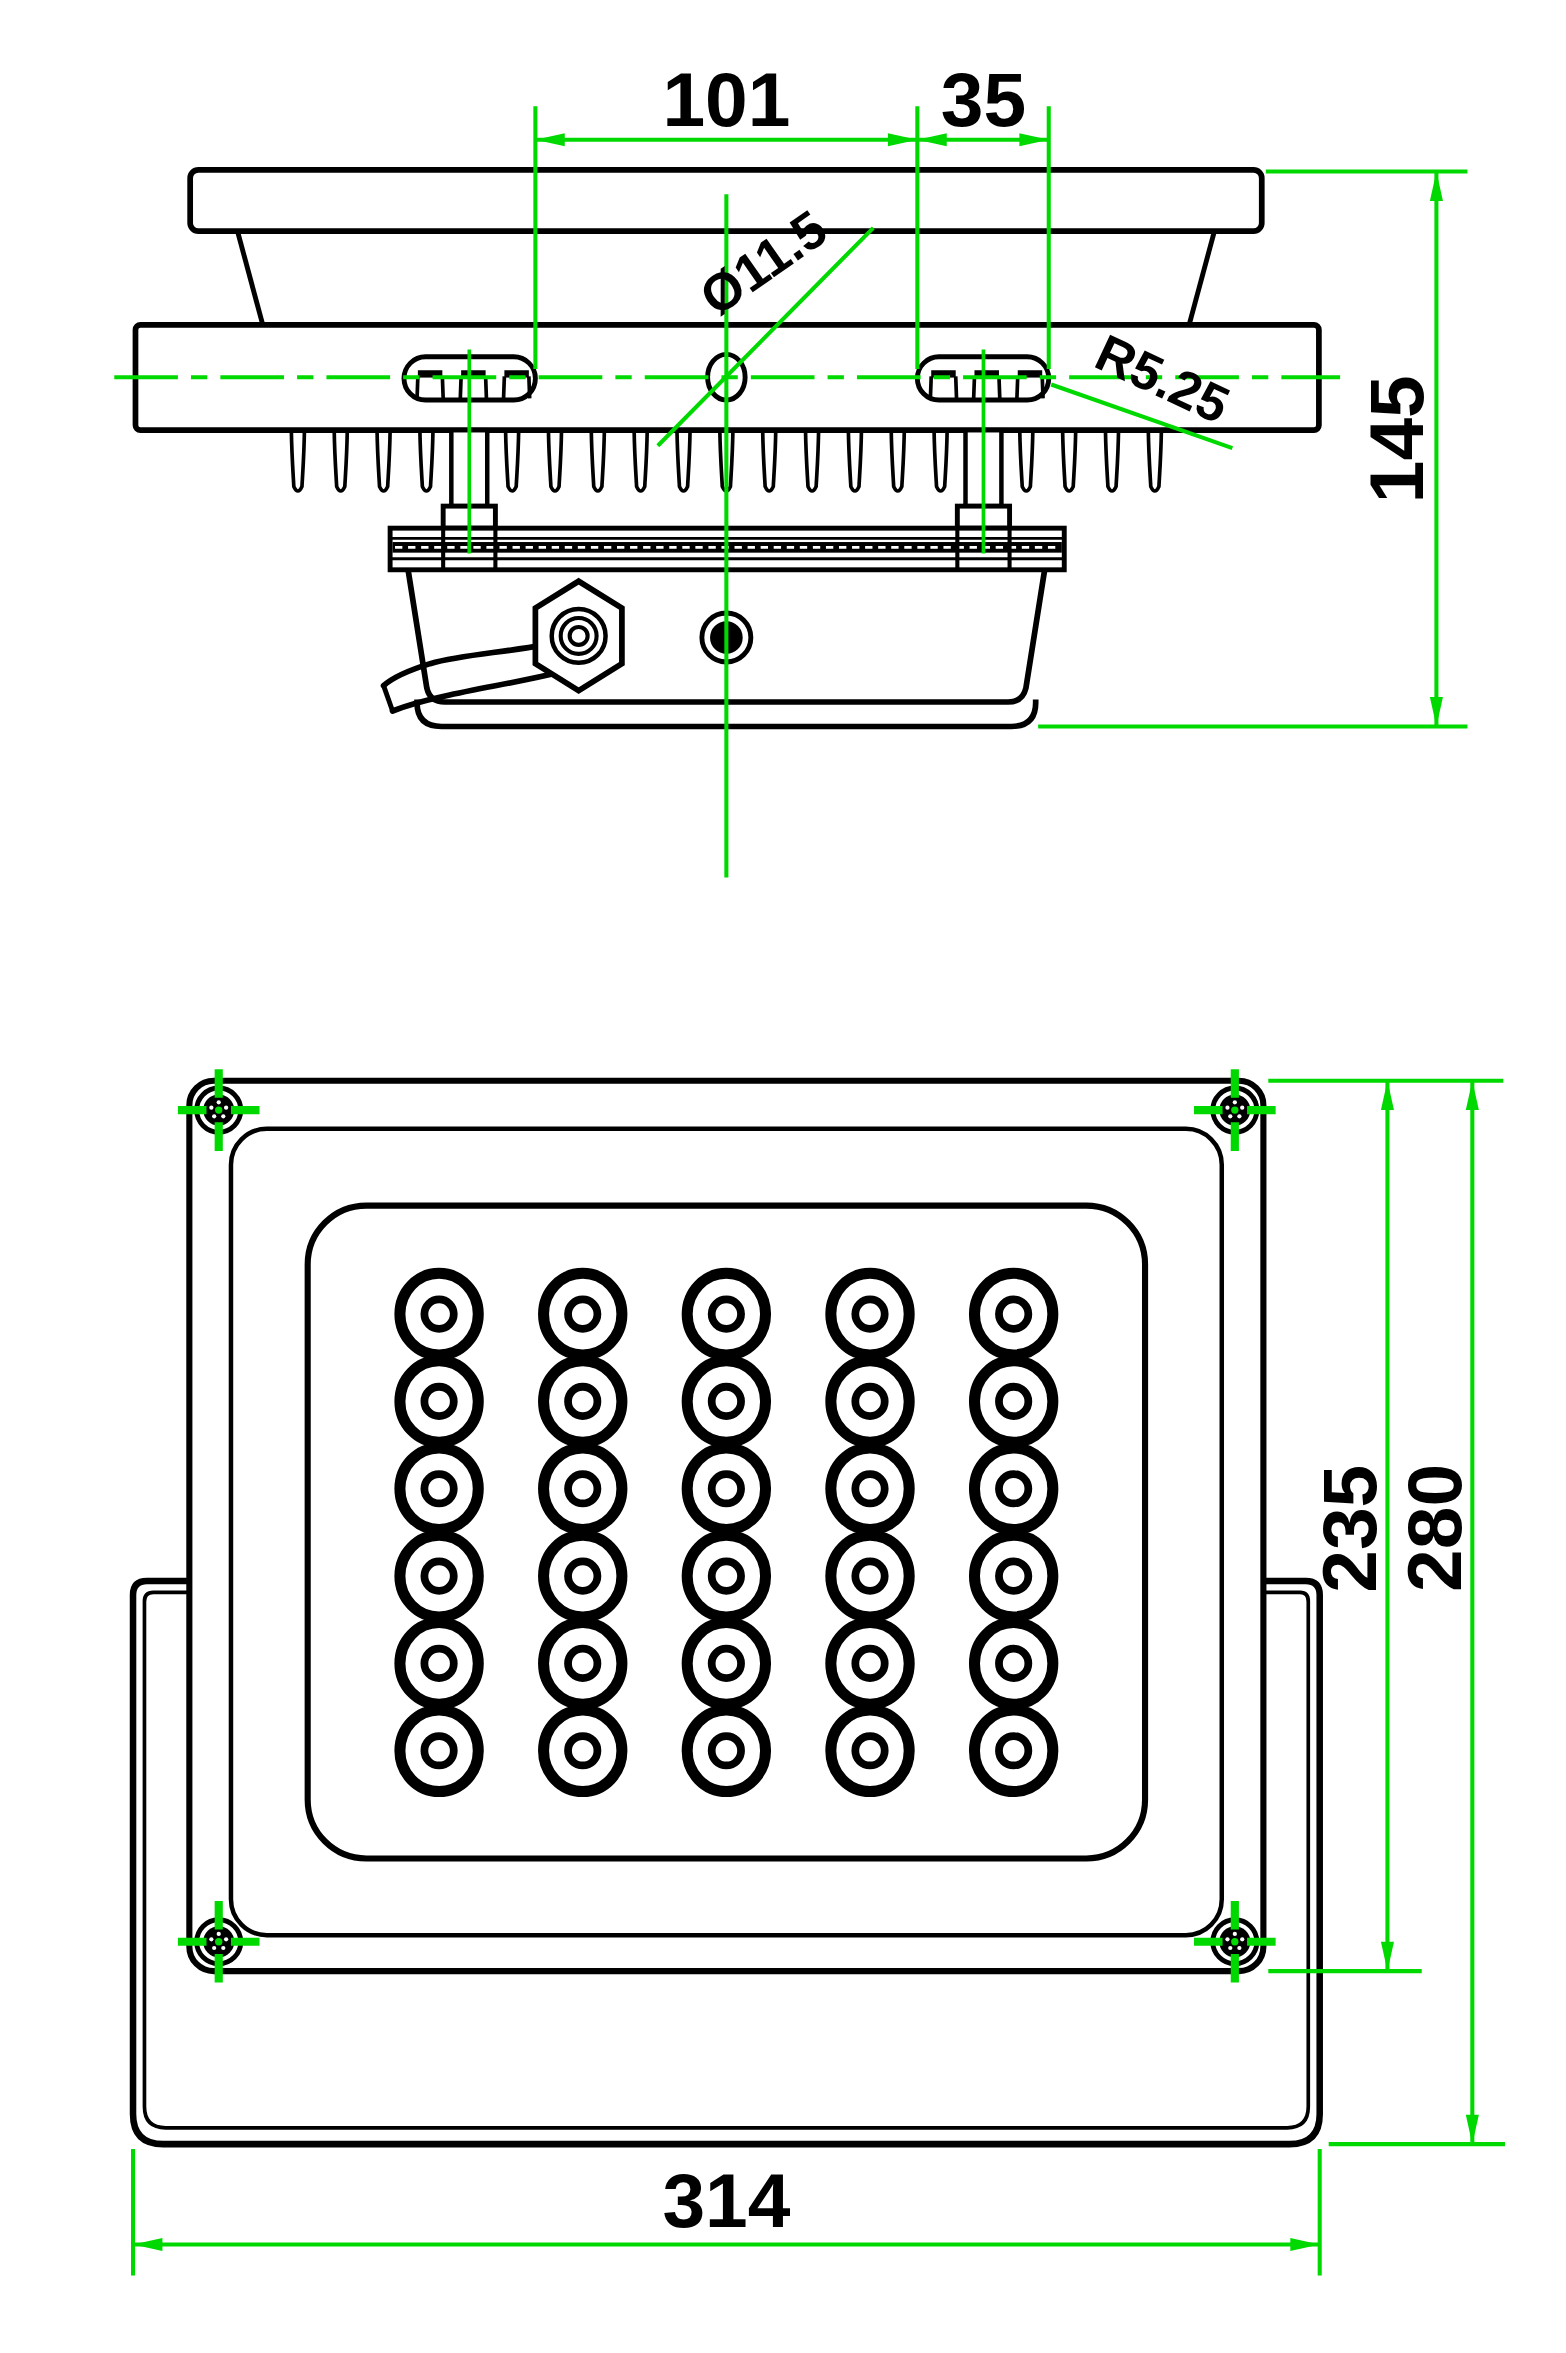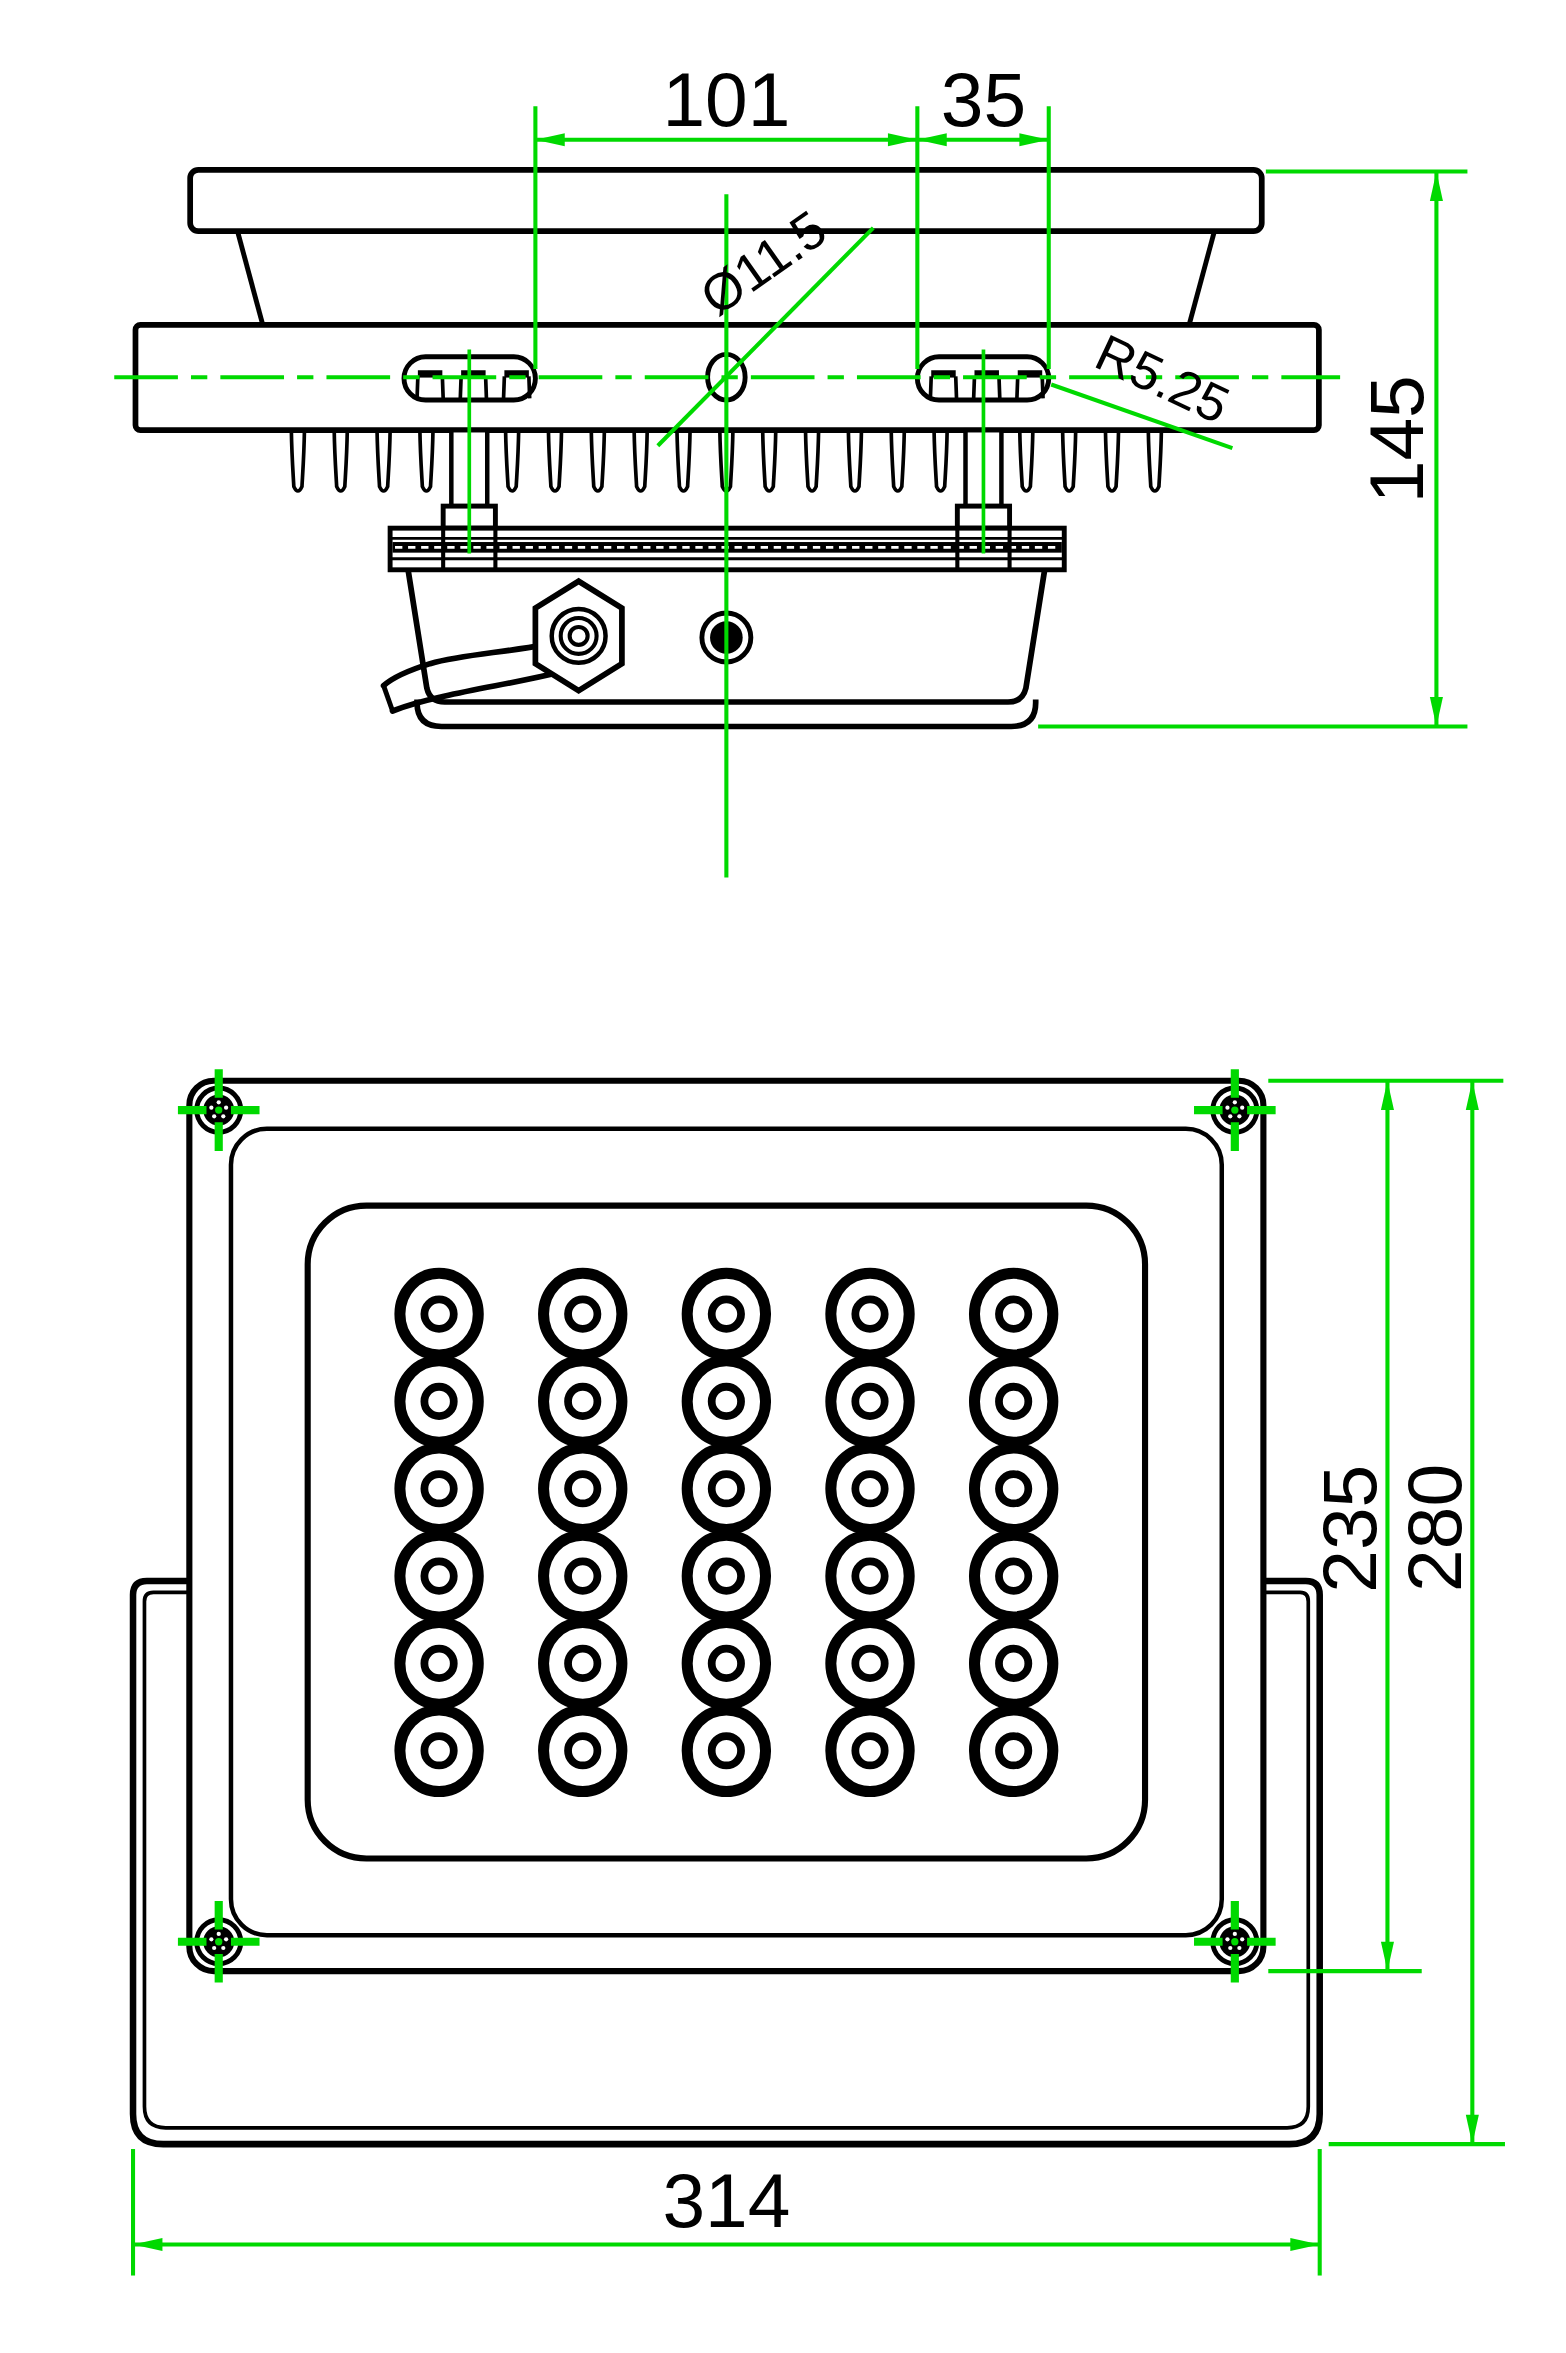--- a/index.html
+++ b/index.html
@@ -1,17 +1,17 @@
 <!DOCTYPE html>
 <html style="--ink: #000000; --dim: #00d900;font-size:13px"><head>
 <meta charset="utf-8">
 <style>
   html,body{margin:0;padding:0;background:#fff;}
   body{width:1567px;height:2354px;overflow:hidden;}
-  .canvas{position:relative;width:1509px;height:2354px;background:#fff;}
+  .canvas{position:relative;width:1509px;height:2354px;background:#fff;font-weight:bold;}
   svg{display:block;}
   .ink{stroke:var(--ink,#000);fill:none;}
   .inkf{fill:var(--ink,#000);stroke:none;}
   .wfill{fill:#fff;}
   .g{stroke:var(--dim,#00d900);fill:none;}
   .gf{fill:var(--dim,#00d900);stroke:none;}
   .wd{stroke:#fff;fill:none;}
   text{fill:var(--ink,#000);font-family:"Liberation Sans",sans-serif;}
   .dimtext{font-size:94px;}
   .leadertext{font-size:64px;}

